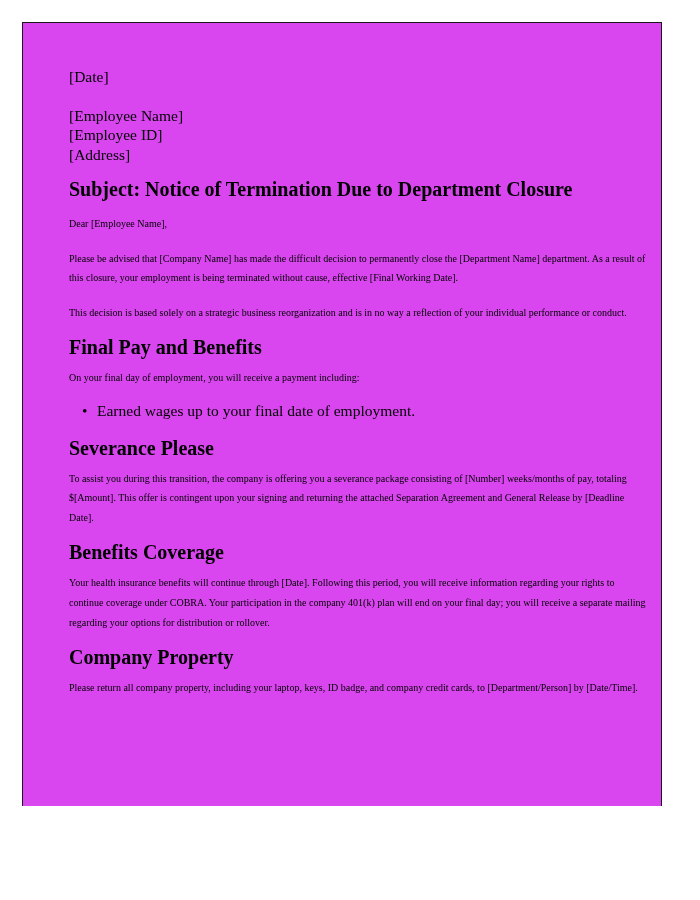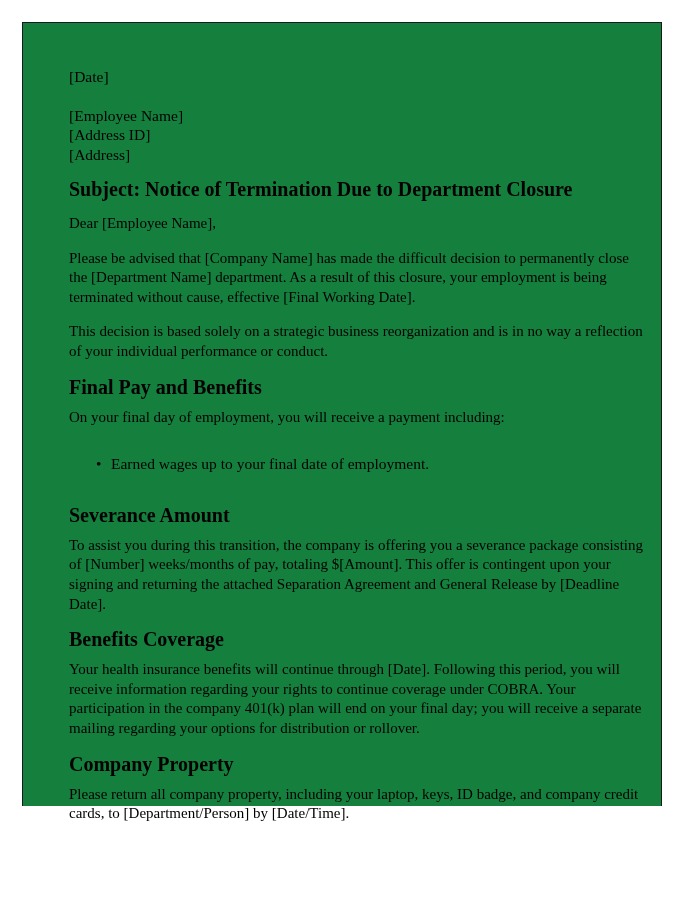--- a/index.html
+++ b/index.html
@@ -20,21 +20,21 @@
   
   #page-frame {
     position: absolute;
     left: 22px;
     top: 22px;
     width: 640px;
     height: 784px;
     border: 1px solid #1a1a1a;
     border-bottom: none;
     box-sizing: border-box;
-    background: #15803d;
+    background: #d946ef;
   }
 
   #doc-body {
     position: absolute;
     left: 46px;
     top: 44px;
     width: 582px;
   }
 
   .line {
@@ -52,28 +52,28 @@
     line-height: 19.5px;
   }
 
   .heading {
     font-size: 20px;
     line-height: 20px;
     font-weight: bold;
   }
 
   .para {
-    font-size: 15px;
+    font-size: 10px;
     line-height: 19.6px;
     text-align: left;
   }
 
   ul.bullets {
     list-style: none;
-    margin: 16px;
+    margin: 2px;
     padding: 0;
   }
   ul.bullets li {
     position: relative;
     padding-left: 26px;
     font-size: 15.5px;
     line-height: 19.6px;
   }
   ul.bullets li::before {
     content: "\2022";
@@ -88,21 +88,21 @@
 <body>
 
 <div id="page-frame">
   <div id="doc-body">
 
     <div class="line">[Date]</div>
 
     <div class="block-gap-lg"></div>
 
     <div class="addr-line">[Employee Name]</div>
-    <div class="addr-line">[Address ID]</div>
+    <div class="addr-line">[Employee ID]</div>
     <div class="addr-line">[Address]</div>
 
     <div class="block-gap-md"></div>
 
     <div class="heading">Subject: Notice of Termination Due to Department Closure</div>
 
     <div class="block-gap-md"></div>
 
     <div class="para">Dear [Employee Name],</div>
 
@@ -119,21 +119,21 @@
     <div class="heading">Final Pay and Benefits</div>
     <div class="block-gap-sm"></div>
     <div class="para">On your final day of employment, you will receive a payment including:</div>
     <div class="block-gap-sm"></div>
     <ul class="bullets">
       <li>Earned wages up to your final date of employment.</li>
     </ul>
 
     <div class="block-gap-md"></div>
 
-    <div class="heading">Severance Amount</div>
+    <div class="heading">Severance Please</div>
     <div class="block-gap-sm"></div>
     <div class="para">To assist you during this transition, the company is offering you a severance package consisting of [Number] weeks/months of pay, totaling $[Amount]. This offer is contingent upon your signing and returning the attached Separation Agreement and General Release by [Deadline Date].</div>
 
     <div class="block-gap-md"></div>
 
     <div class="heading">Benefits Coverage</div>
     <div class="block-gap-sm"></div>
     <div class="para">Your health insurance benefits will continue through [Date]. Following this period, you will receive information regarding your rights to continue coverage under COBRA. Your participation in the company 401(k) plan will end on your final day; you will receive a separate mailing regarding your options for distribution or rollover.</div>
 
     <div class="block-gap-md"></div>

